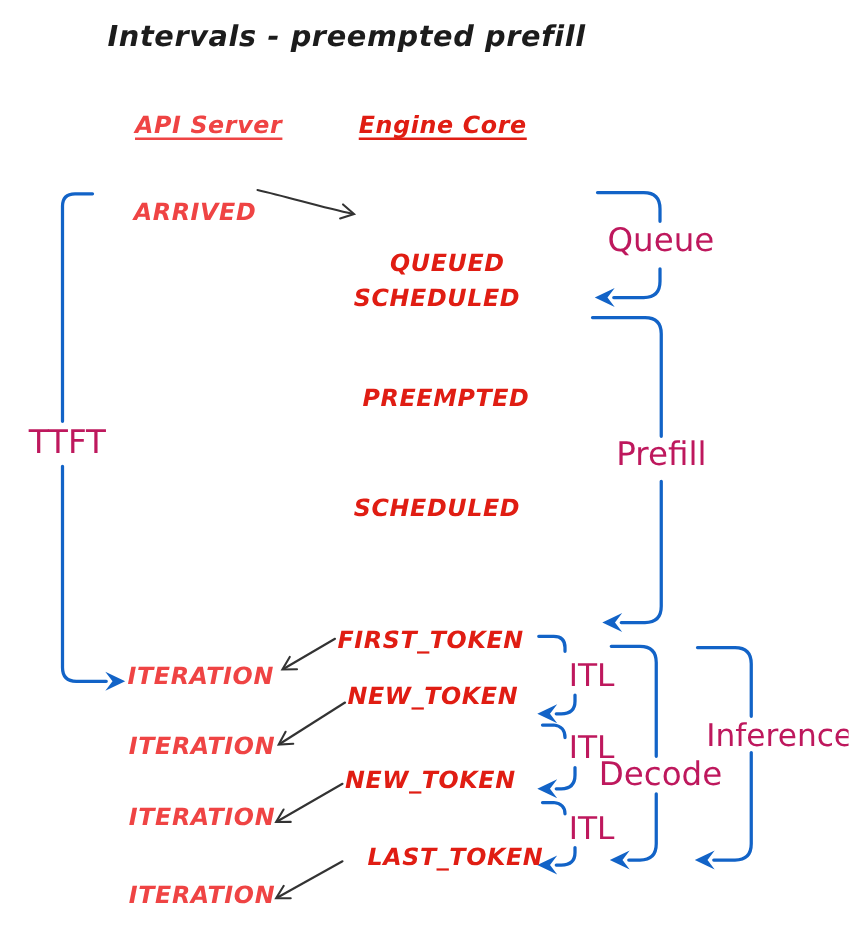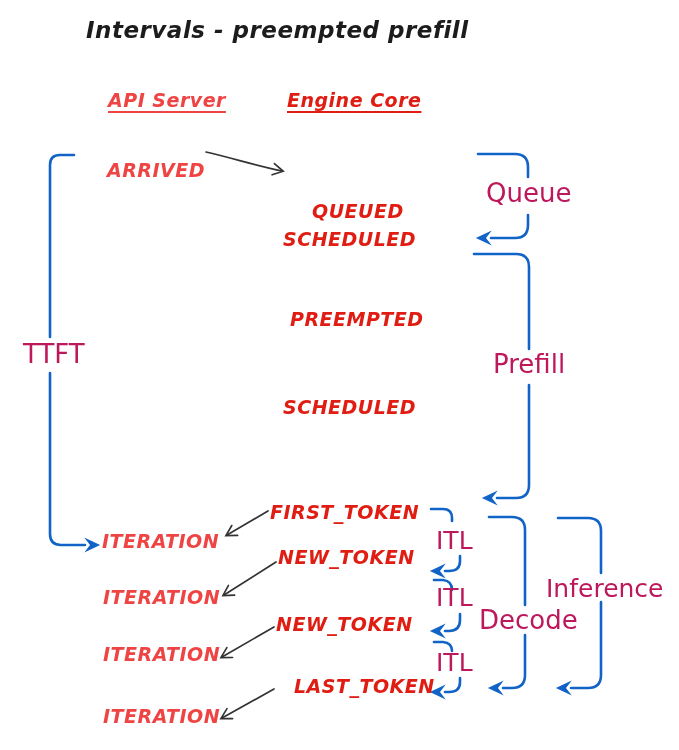--- a/index.html
+++ b/index.html
@@ -14,21 +14,21 @@
   #wires{position:absolute;left:0;top:0;width:679px;height:750px;}
   .lbl{position:absolute;white-space:nowrap;line-height:1.1;}
   .hand{font-style:italic;font-weight:bold;letter-spacing:.5px;}
   .title{font-size:23px;color:#1c1c1c;}
   .hdr{font-size:19px;text-decoration:underline;text-underline-offset:4px;text-decoration-thickness:1.5px;}
   .api{color:#ef4444;}
   .eng{color:#e01d13;}
   .evt{font-size:19px;}
   .itv{color:#be185d;font-weight:normal;font-style:normal;letter-spacing:0;}
   .itv-lg{font-size:26px;}
-  .itv-md{font-size:25px;}
+  .itv-md{font-size:25px;margin-left:19px;}
 </style>
 </head>
 <body>
 
 <div id="canvas">
 
   <svg id="wires" viewBox="0 0 679 750" xmlns="http://www.w3.org/2000/svg">
     <defs>
       <marker id="mblue" viewBox="0 0 12 12" refX="1.5" refY="6" markerWidth="7" markerHeight="7" orient="auto">
         <path d="M1 1 L11.5 6 L1 11 L4.8 6 Z" fill="#1263c7"></path>

